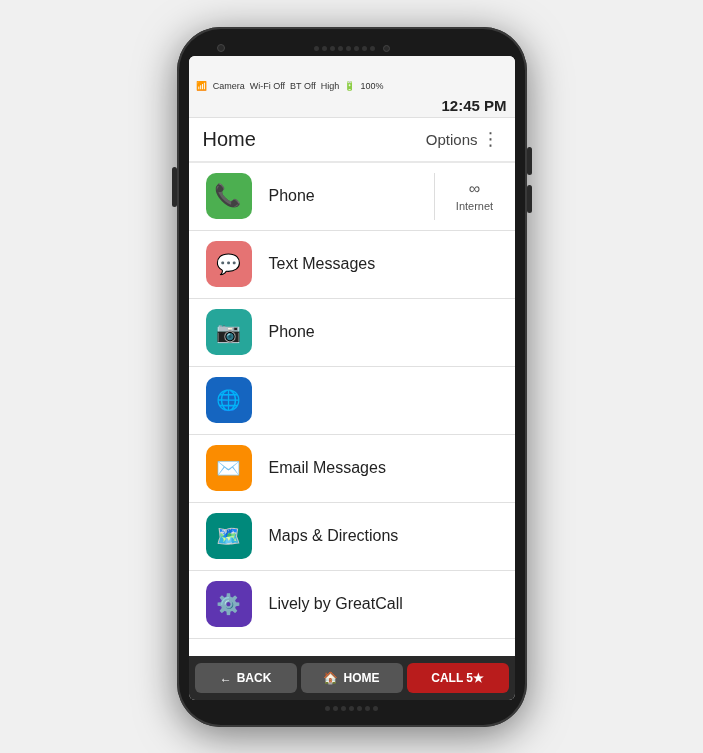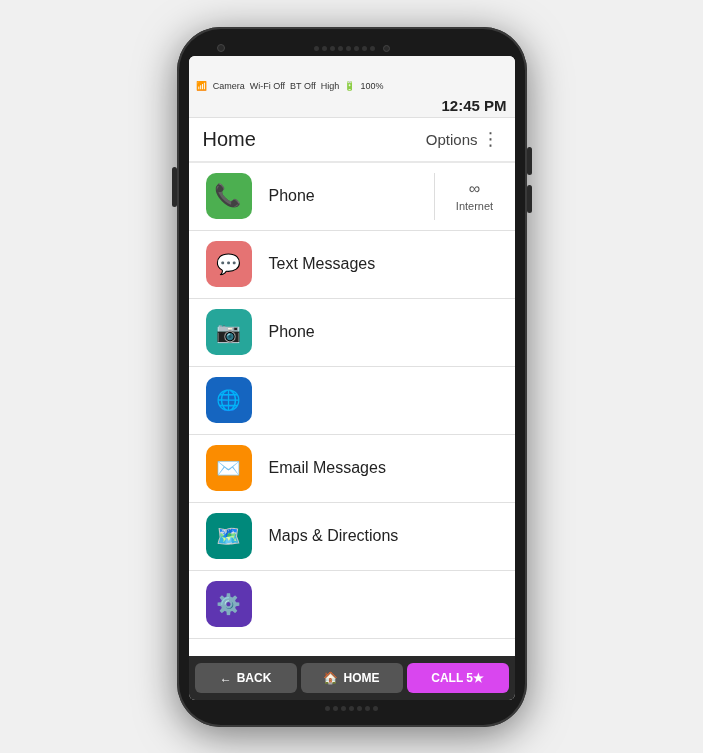--- a/index.html
+++ b/index.html
@@ -246,21 +246,21 @@
       background: #555;
       color: #fff;
     }
 
     .btn-home {
       background: #555;
       color: #fff;
     }
 
     .btn-call {
-      background: #d946ef;
+      background: #b91c1c;
       color: #fff;
     }
 
     .phone-bottom-bar {
       padding: 6px 0 4px 0;
       display: flex;
       justify-content: center;
     }
 
     .home-indicator {
@@ -396,20 +396,21 @@
         <div class="menu-icon-wrap">
           <div class="menu-icon icon-teal2" style="font-size:20px;">🗺️</div>
         </div>
         <span class="menu-label">Maps &amp; Directions</span>
       </div>
 
       <div class="menu-item">
         <div class="menu-icon-wrap">
           <div class="menu-icon icon-purple" style="font-size:20px;">⚙️</div>
         </div>
+        <span class="menu-label">Lively by GreatCall</span>
       </div>
 
     </div>
 
     <div class="bottom-bar">
       <div class="nav-btn btn-back">
         <span>←</span>
         <span>BACK</span>
       </div>
       <div class="nav-btn btn-home">

